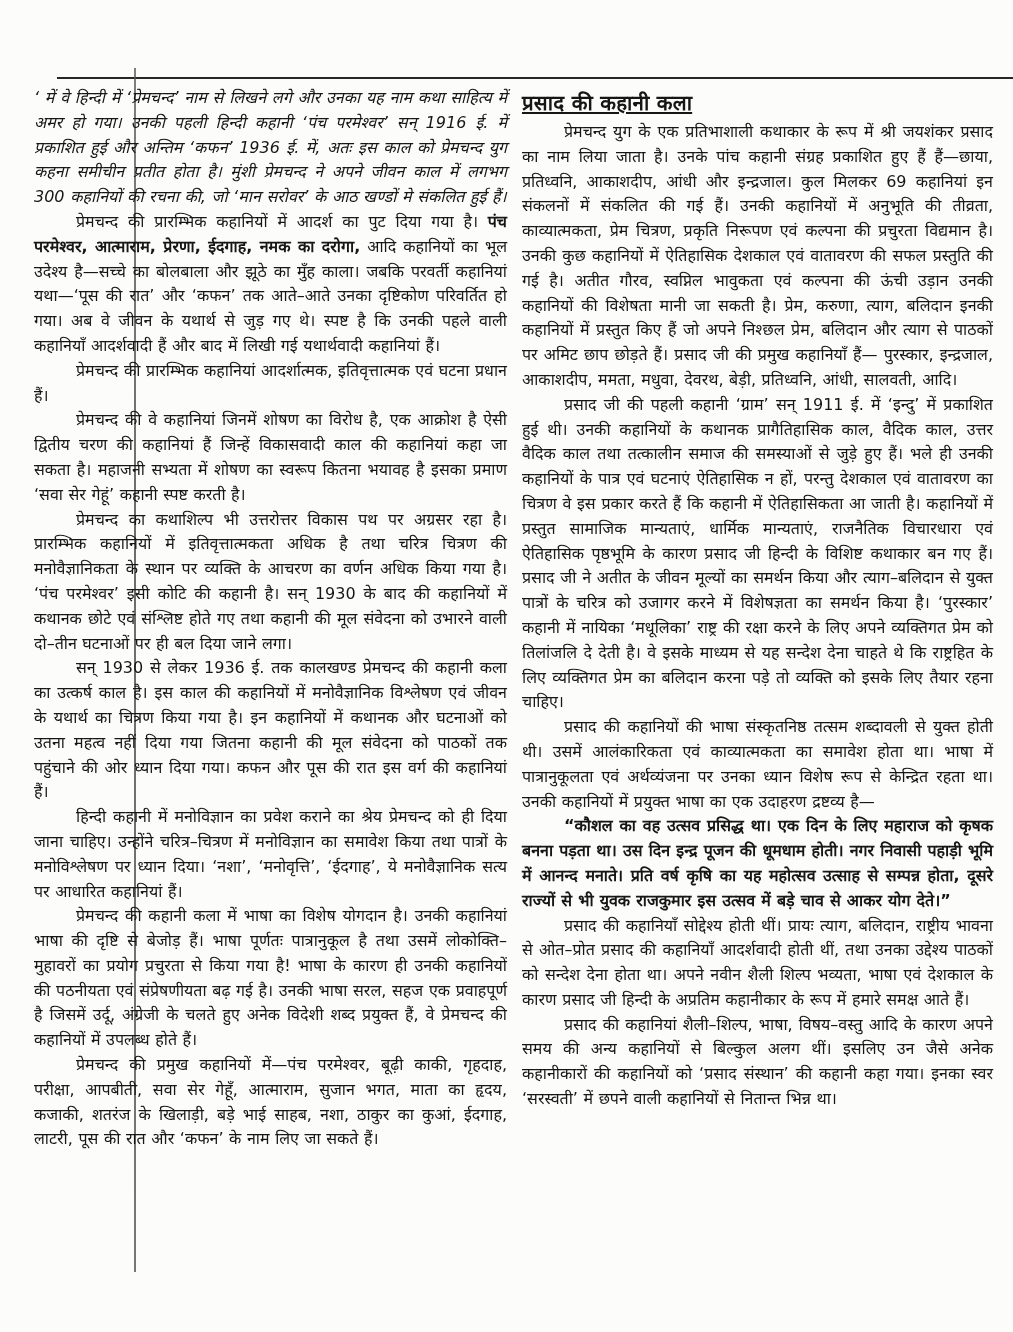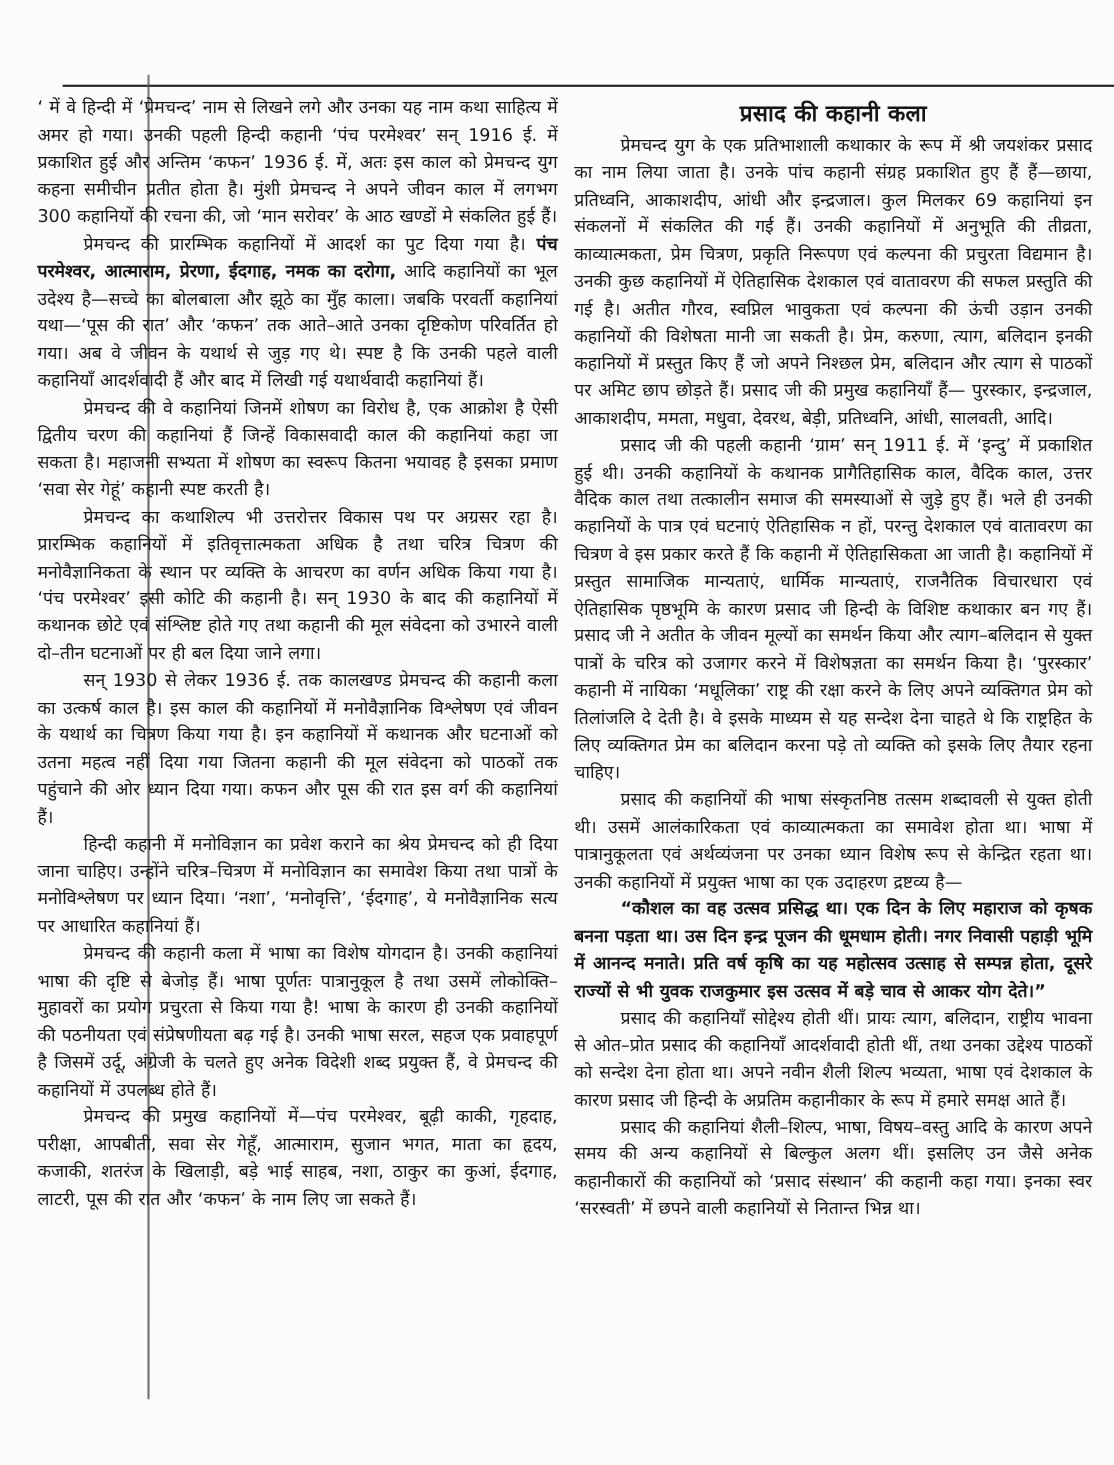--- a/index.html
+++ b/index.html
@@ -32,44 +32,46 @@
   .column {
     position: absolute;
     top: 86px;
   }
   .column.left  { left: 34px;  width: 473px; }
   .column.right { left: 522px; width: 471px; }
   .col-heading {
     margin: 2px 0 4px 0;
     font-size: 20.5px;
     font-weight: bold;
-    text-align: center;
+    text-align: left;
     letter-spacing: 0.2px;
+    text-decoration: underline;
   }
   .para {
     margin: 0;
     font-size: 16px;
     line-height: 24.8px;
     text-align: justify;
     text-indent: 42px;
     word-spacing: 0.5px;
   }
-  .para.no-indent { text-indent: 0; }
+  .para.no-indent { text-indent: 0; font-style: italic; }
   .bold { font-weight: bold; }
 </style>
 </head>
 <body>
 
 <div class="page">
   <div class="top-rule"></div>
   <div class="crease-line"></div>
 
   <div class="column left">
       <p class="para no-indent"><span>‘ में वे हिन्दी में ‘प्रेमचन्द’ नाम से लिखने लगे और उनका यह नाम कथा साहित्य में अमर हो गया। उनकी पहली हिन्दी कहानी ‘पंच परमेश्वर’ सन् 1916 ई. में प्रकाशित हुई और अन्तिम ‘कफन’ 1936 ई. में, अतः इस काल को प्रेमचन्द युग कहना समीचीन प्रतीत होता है। मुंशी प्रेमचन्द ने अपने जीवन काल में लगभग 300 कहानियों की रचना की, जो ‘मान सरोवर’ के आठ खण्डों मे संकलित हुई हैं।</span></p>
       <p class="para"><span>प्रेमचन्द की प्रारम्भिक कहानियों में आदर्श का पुट दिया गया है। </span><span class="bold">पंच परमेश्वर, आत्माराम, प्रेरणा, ईदगाह, नमक का दरोगा,</span><span> आदि कहानियों का भूल उदेश्य है—सच्चे का बोलबाला और झूठे का मुँह काला। जबकि परवर्ती कहानियां यथा—‘पूस की रात’ और ‘कफन’ तक आते–आते उनका दृष्टिकोण परिवर्तित हो गया। अब वे जीवन के यथार्थ से जुड़ गए थे। स्पष्ट है कि उनकी पहले वाली कहानियाँ आदर्शवादी हैं और बाद में लिखी गई यथार्थवादी कहानियां हैं।</span></p>
+      <p class="para"><span>प्रेमचन्द की प्रारम्भिक कहानियां आदर्शात्मक, इतिवृत्तात्मक एवं घटना प्रधान हैं।</span></p>
       <p class="para"><span>प्रेमचन्द की वे कहानियां जिनमें शोषण का विरोध है, एक आक्रोश है ऐसी द्वितीय चरण की कहानियां हैं जिन्हें विकासवादी काल की कहानियां कहा जा सकता है। महाजनी सभ्यता में शोषण का स्वरूप कितना भयावह है इसका प्रमाण ‘सवा सेर गेहूं’ कहानी स्पष्ट करती है।</span></p>
       <p class="para"><span>प्रेमचन्द का कथाशिल्प भी उत्तरोत्तर विकास पथ पर अग्रसर रहा है। प्रारम्भिक कहानियों में इतिवृत्तात्मकता अधिक है तथा चरित्र चित्रण की मनोवैज्ञानिकता के स्थान पर व्यक्ति के आचरण का वर्णन अधिक किया गया है। ‘पंच परमेश्वर’ इसी कोटि की कहानी है। सन् 1930 के बाद की कहानियों में कथानक छोटे एवं संश्लिष्ट होते गए तथा कहानी की मूल संवेदना को उभारने वाली दो–तीन घटनाओं पर ही बल दिया जाने लगा।</span></p>
       <p class="para"><span>सन् 1930 से लेकर 1936 ई. तक कालखण्ड प्रेमचन्द की कहानी कला का उत्कर्ष काल है। इस काल की कहानियों में मनोवैज्ञानिक विश्लेषण एवं जीवन के यथार्थ का चित्रण किया गया है। इन कहानियों में कथानक और घटनाओं को उतना महत्व नहीं दिया गया जितना कहानी की मूल संवेदना को पाठकों तक पहुंचाने की ओर ध्यान दिया गया। कफन और पूस की रात इस वर्ग की कहानियां हैं।</span></p>
       <p class="para"><span>हिन्दी कहानी में मनोविज्ञान का प्रवेश कराने का श्रेय प्रेमचन्द को ही दिया जाना चाहिए। उन्होंने चरित्र–चित्रण में मनोविज्ञान का समावेश किया तथा पात्रों के मनोविश्लेषण पर ध्यान दिया। ‘नशा’, ‘मनोवृत्ति’, ‘ईदगाह’, ये मनोवैज्ञानिक सत्य पर आधारित कहानियां हैं।</span></p>
       <p class="para"><span>प्रेमचन्द की कहानी कला में भाषा का विशेष योगदान है। उनकी कहानियां भाषा की दृष्टि से बेजोड़ हैं। भाषा पूर्णतः पात्रानुकूल है तथा उसमें लोकोक्ति–मुहावरों का प्रयोग प्रचुरता से किया गया है! भाषा के कारण ही उनकी कहानियों की पठनीयता एवं संप्रेषणीयता बढ़ गई है।  उनकी भाषा सरल, सहज एक प्रवाहपूर्ण है जिसमें उर्दू, अंग्रेजी के चलते हुए अनेक विदेशी शब्द प्रयुक्त हैं, वे प्रेमचन्द की कहानियों में उपलब्ध होते हैं।</span></p>
       <p class="para"><span>प्रेमचन्द की प्रमुख कहानियों में—पंच परमेश्वर, बूढ़ी काकी, गृहदाह, परीक्षा, आपबीती, सवा सेर गेहूँ, आत्माराम, सुजान भगत, माता का हृदय, कजाकी, शतरंज के खिलाड़ी, बड़े भाई साहब, नशा, ठाकुर का कुआं, ईदगाह, लाटरी, पूस की रात और ‘कफन’ के नाम लिए जा सकते हैं।</span></p>
     </div>
 
   <div class="column right">
     <h2 class="col-heading">प्रसाद की कहानी कला</h2>

